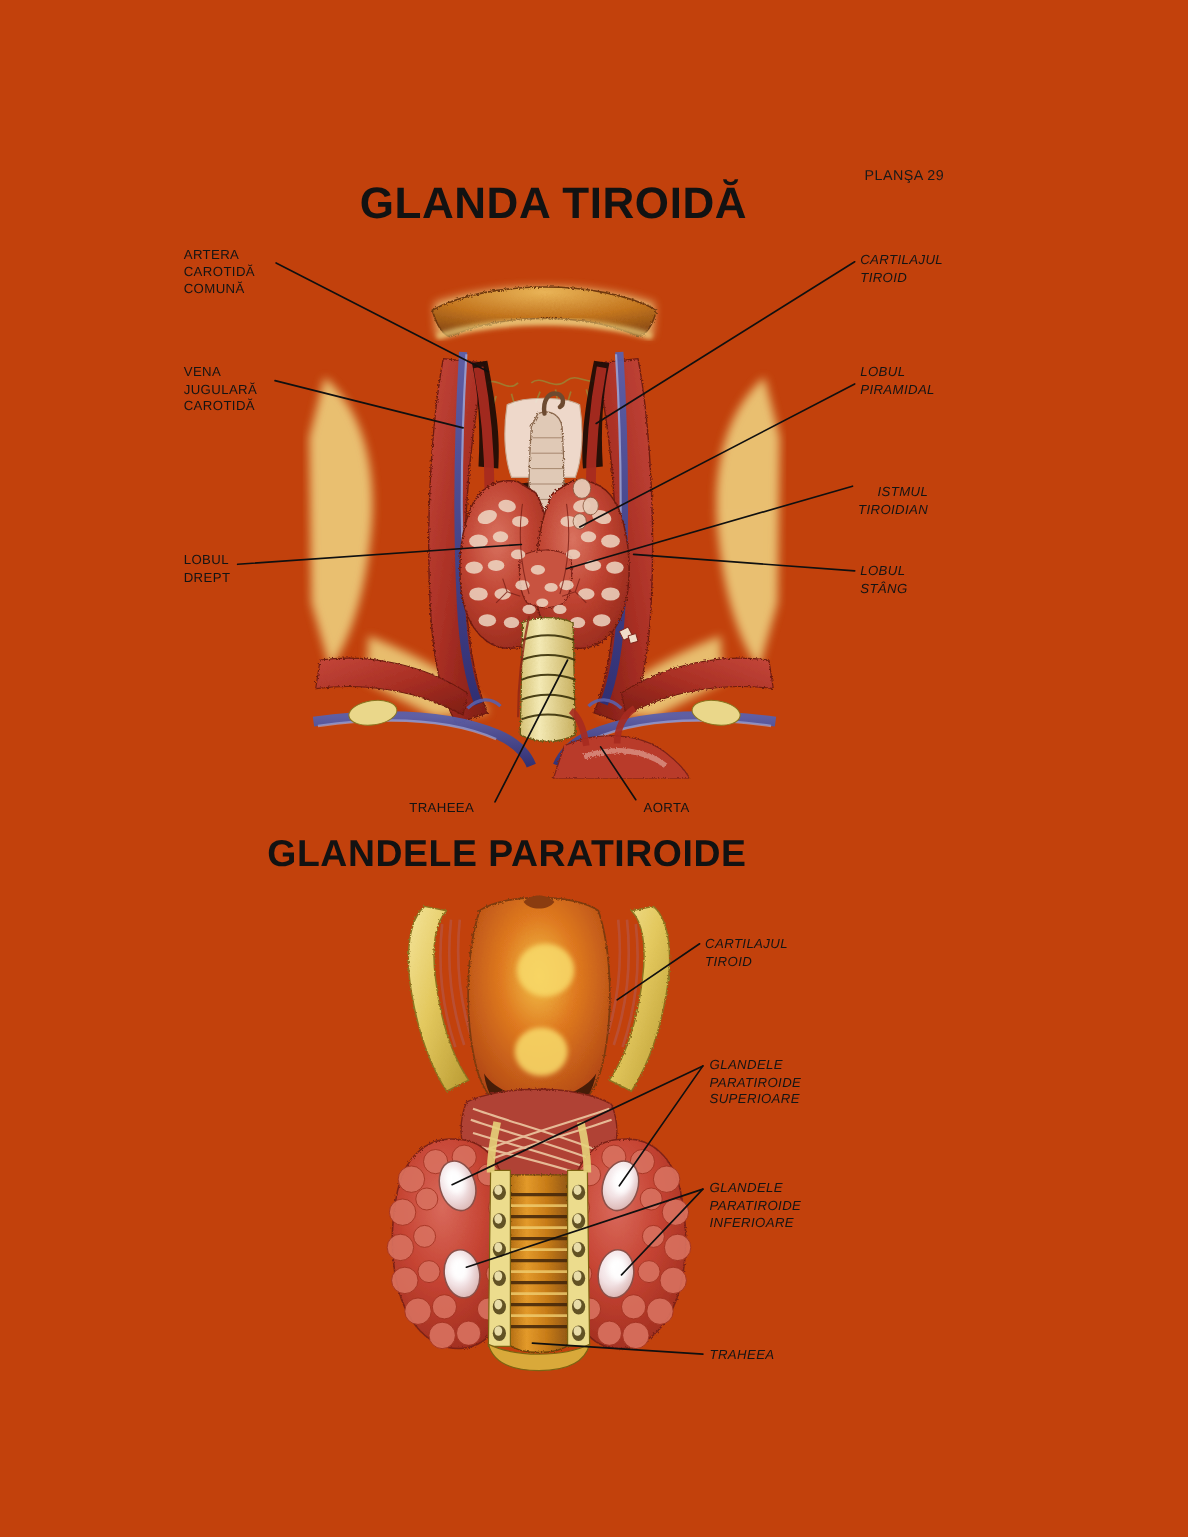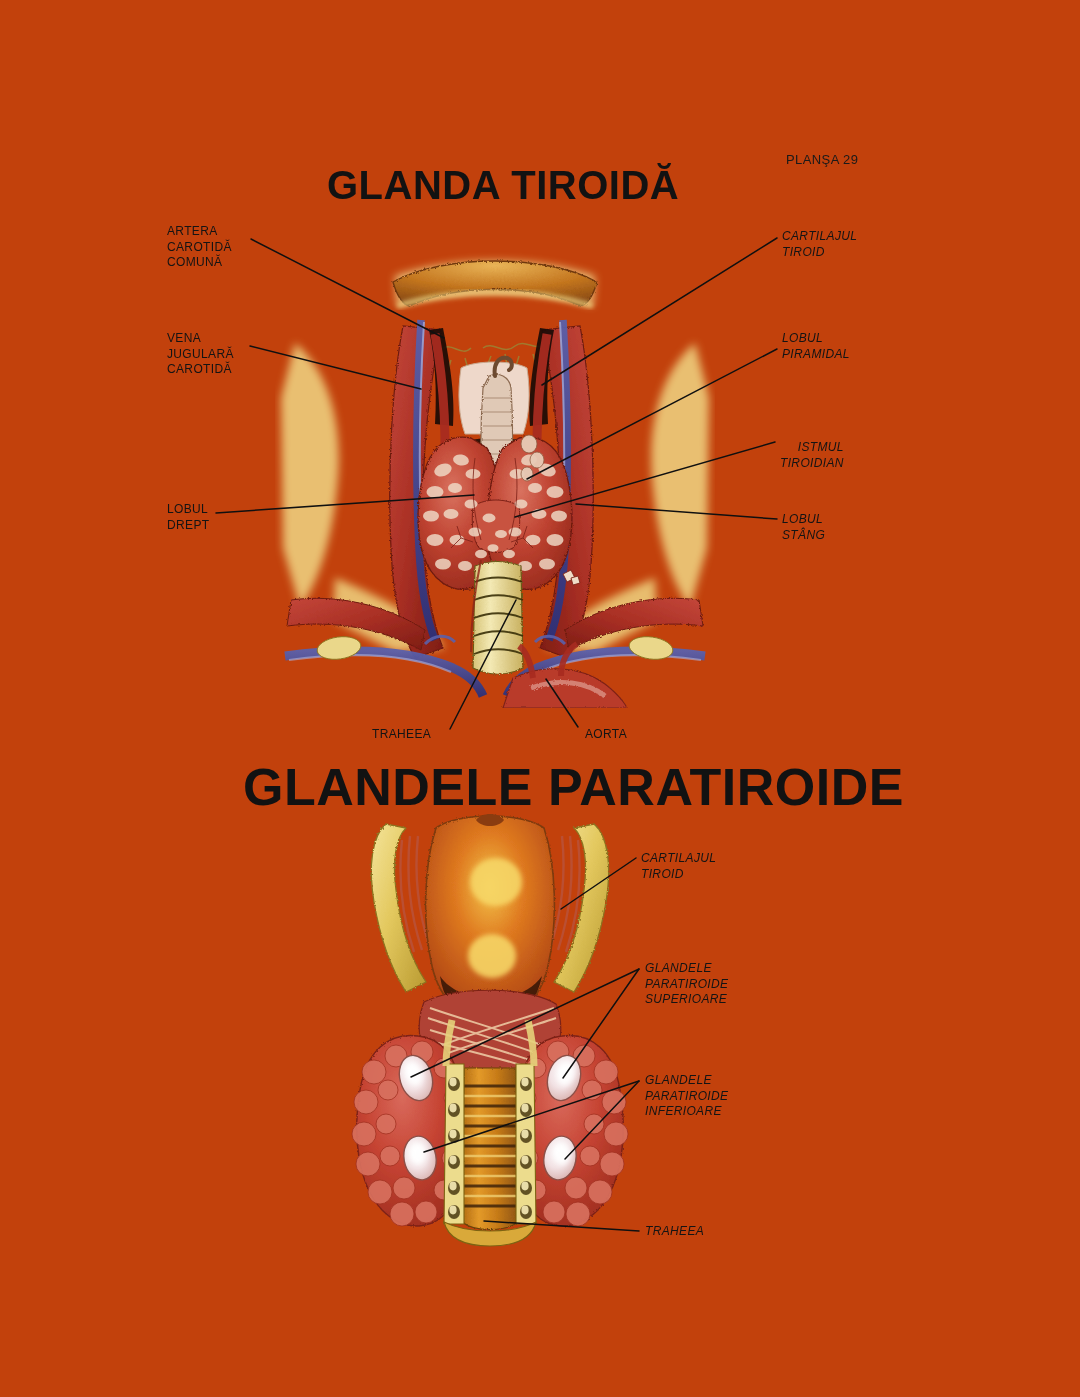--- a/index.html
+++ b/index.html
@@ -5,21 +5,21 @@
 <style>
   html,body{margin:0;padding:0;background:#ffffff;}
   body{width:1080px;height:1397px;position:relative;overflow:hidden;
        font-family:"Liberation Sans","DejaVu Sans",sans-serif;color:#111;}
   #page{position:absolute;inset:0;background:#c2410c;}
 
   .plate-no{position:absolute;left:786px;top:152px;font-size:13px;letter-spacing:.4px;color:#1a1a1a;}
 
   .fig-title{position:absolute;font-weight:bold;color:#121212;white-space:nowrap;}
   #title-thyroid{left:327px;top:163px;font-size:40px;letter-spacing:.5px;}
-  #title-parathyroid{left:243px;top:757px;font-size:52px;letter-spacing:.5px;}
+  #title-parathyroid{left:243px;top:757px;font-size:34px;letter-spacing:.5px;}
 
   .lbl{position:absolute;font-size:12px;line-height:15.5px;letter-spacing:.35px;
        color:#141414;white-space:pre;}
   .lbl.r{text-align:left;font-style:italic;}
 
   svg.overlay{position:absolute;left:0;top:0;width:1080px;height:1397px;pointer-events:none;}
   svg.art{position:absolute;}
   .leader{stroke:#101010;stroke-width:1.5;fill:none;stroke-linecap:round;}
 </style>
 </head>

